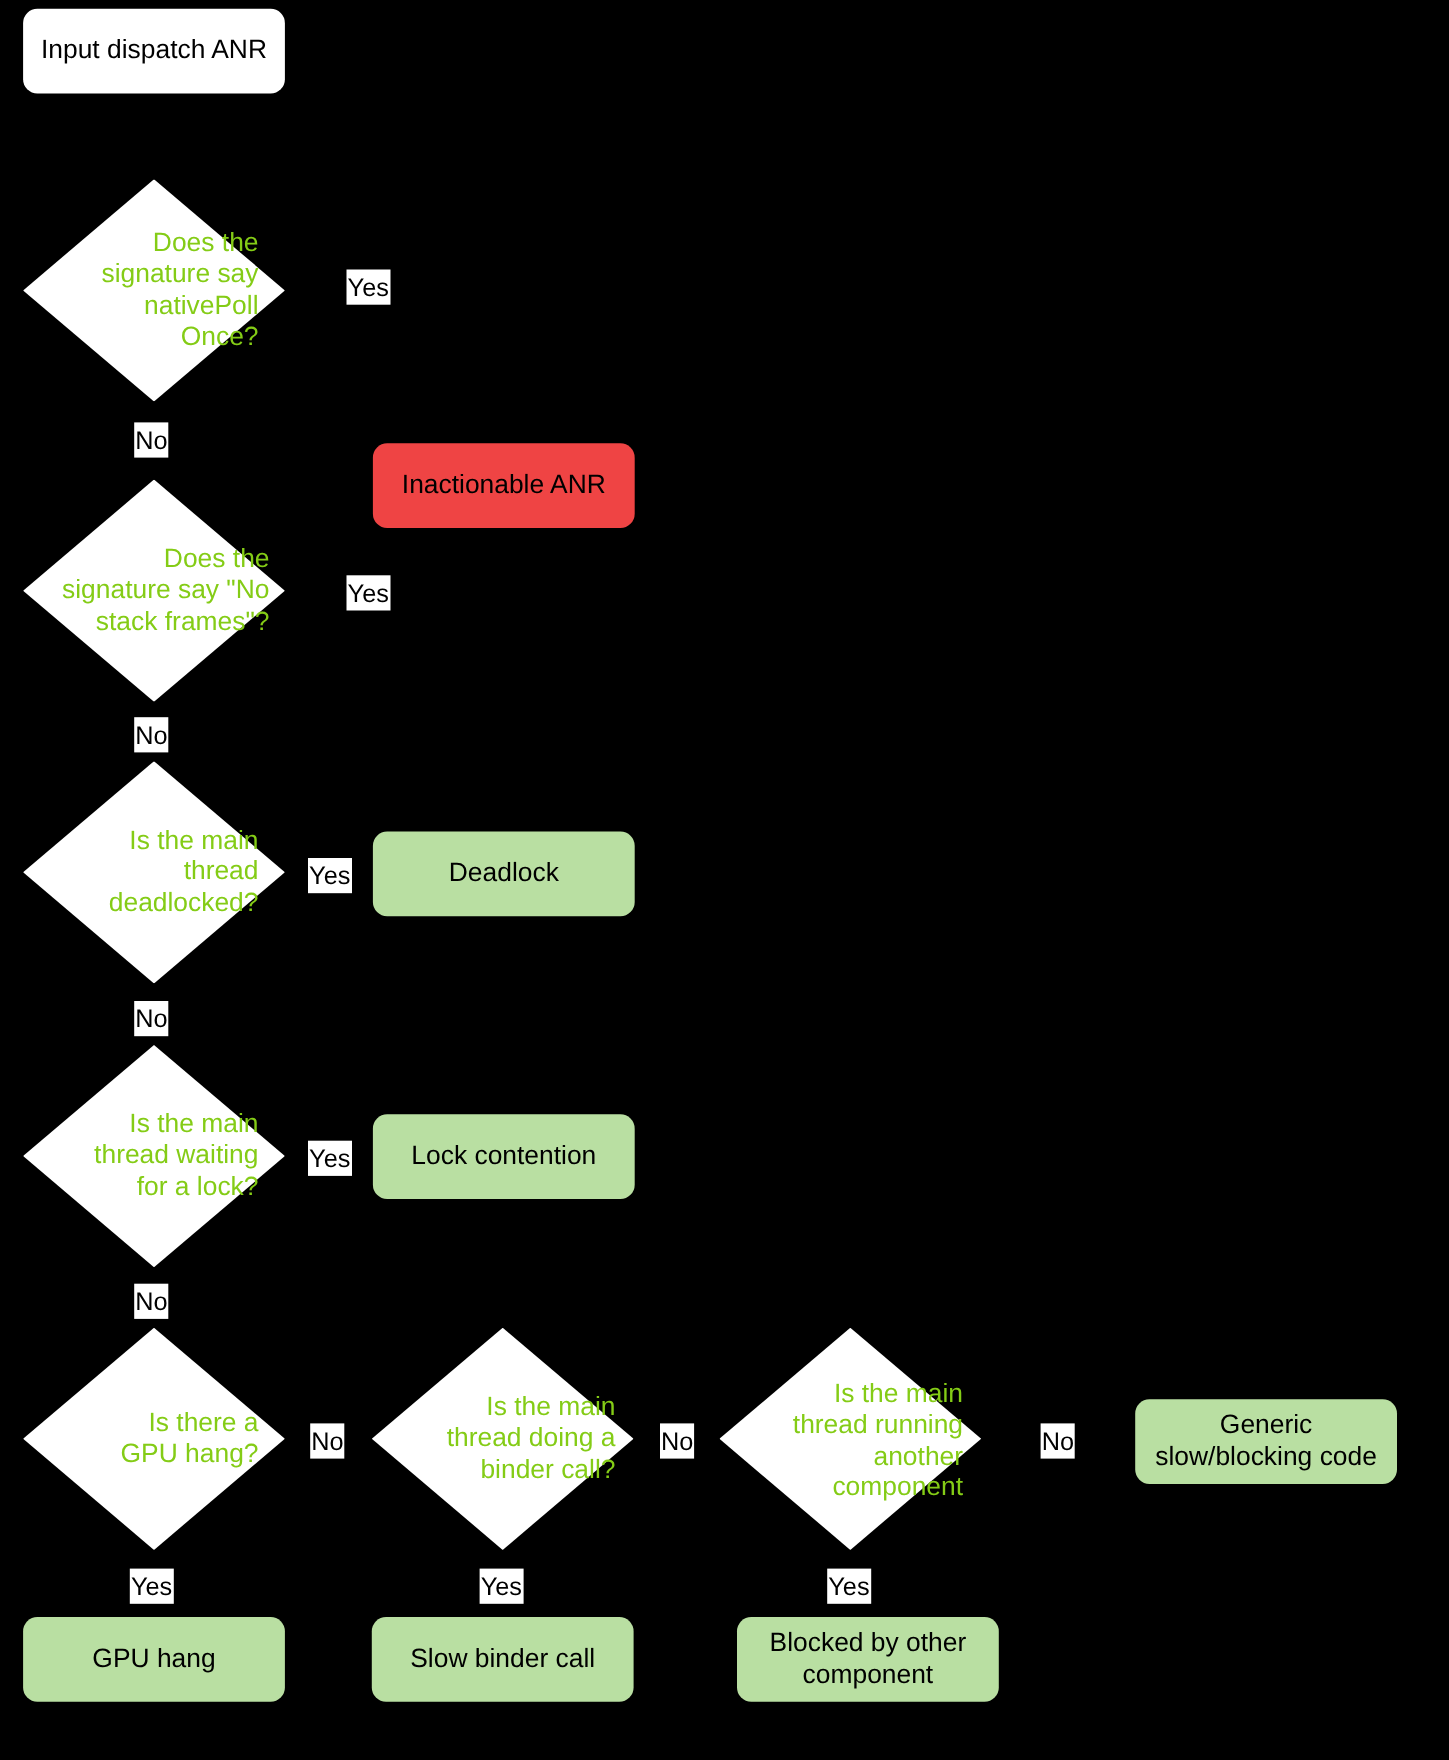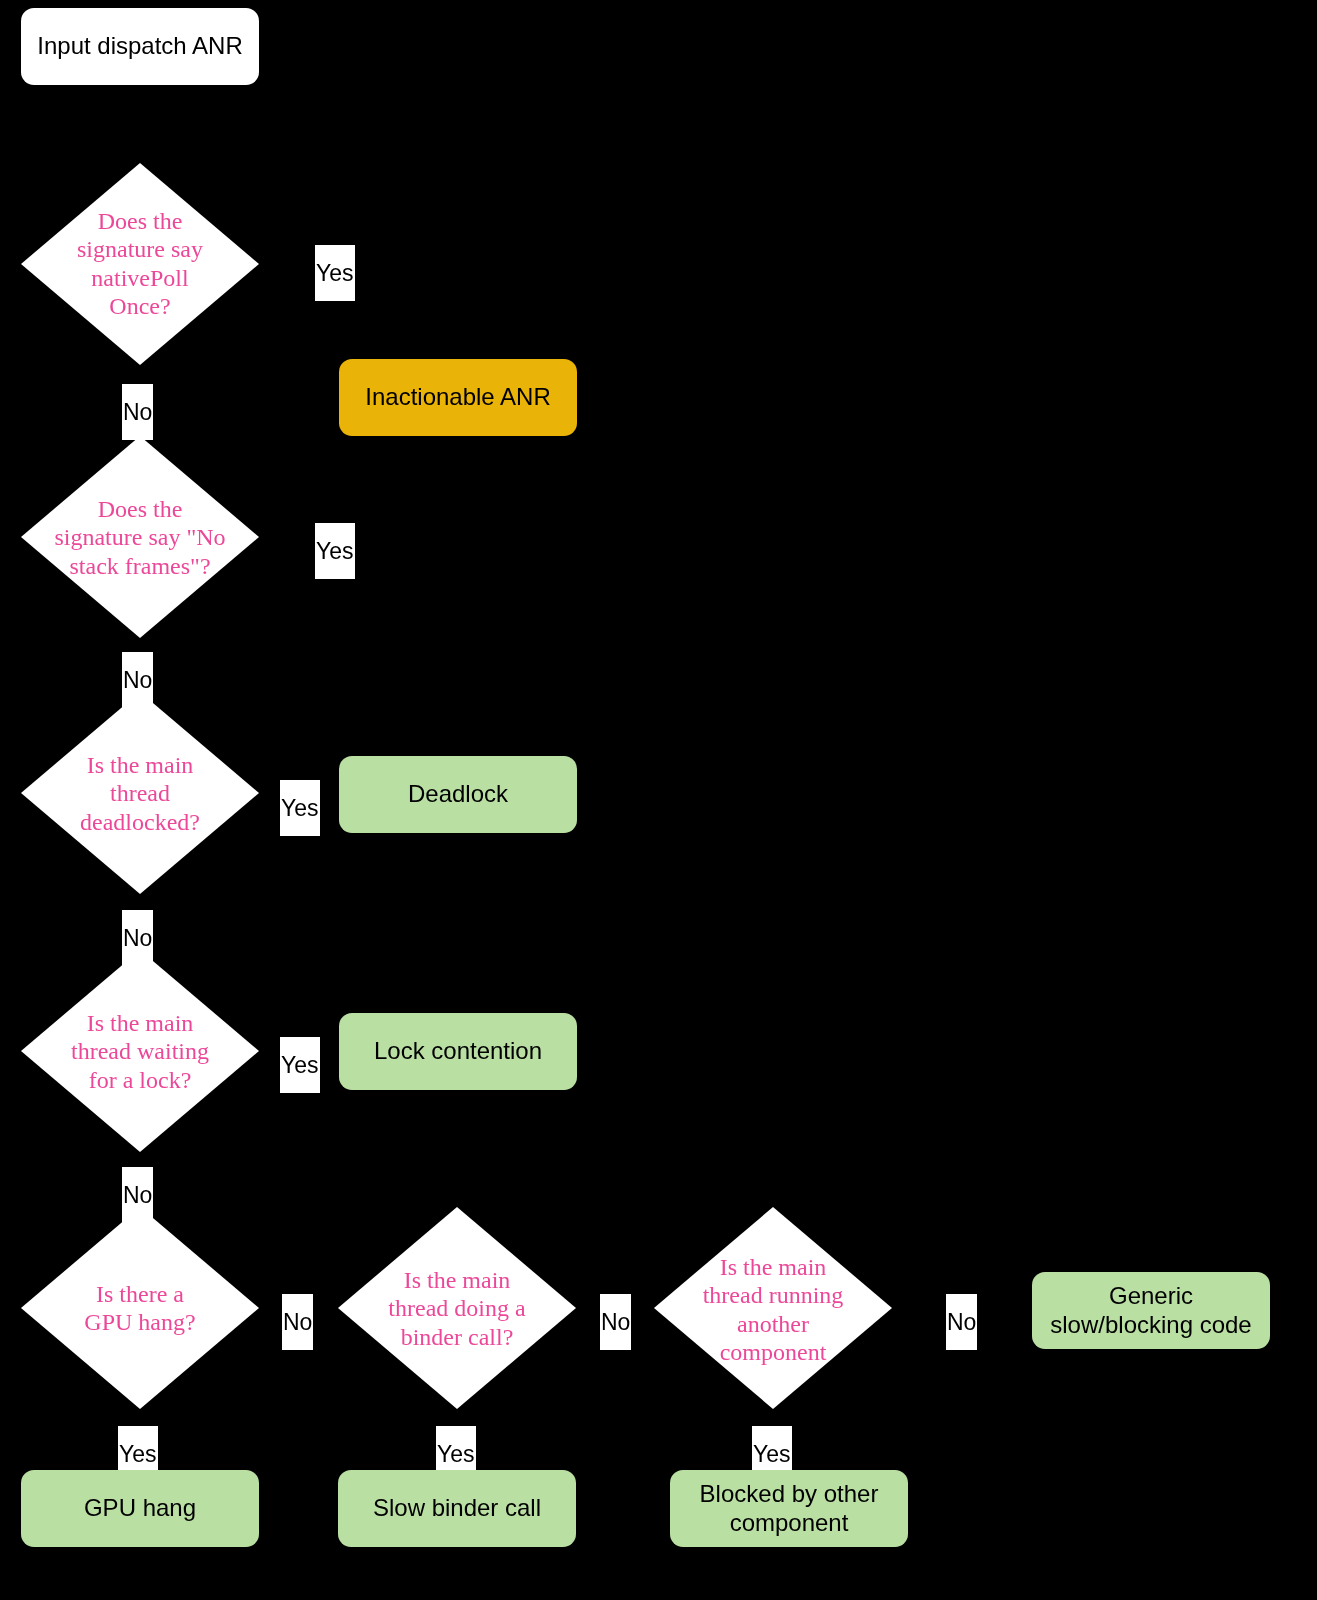--- a/index.html
+++ b/index.html
@@ -28,57 +28,56 @@
     line-height: 1.18;
     white-space: pre-line;
   }
 
   .rbox {
     border-radius: 13px;
     font-size: 24px;
     padding: 4px 10px;
   }
   .rbox.white   { background: #ffffff; }
-  .rbox.pink    { background: #eab308; }
+  .rbox.pink    { background: #ef4444; margin-top: 44px; }
   .rbox.green   { background: #b9dfa2; }
 
   
   .diamond {
     position: absolute;
     box-sizing: border-box;
   }
   .diamond .shape {
     position: absolute;
     inset: 0;
     background: #ffffff;
     clip-path: polygon(50% 0%, 100% 50%, 50% 100%, 0% 50%);
   }
   .diamond .dtext {
     position: absolute;
     left: 50%;
     top: 50%;
     transform: translate(-50%, -50%);
     width: 190px;
-    text-align: center;
+    text-align: right;
     font-size: 24px;
     line-height: 1.18;
-    color: #ec4899;
+    color: #84cc16;
     white-space: pre-line;
     pointer-events: none;
-    font-family: Liberation Serif, serif;
   }
 
   
   .edge-label {
     position: absolute;
     background: #ffffff;
     color: #000000;
     font-size: 23px;
     line-height: 1.05;
-    padding: 16px 1px;
+    padding: 4px 1px;
     white-space: nowrap;
   }
 
   
   .conn {
     position: absolute;
     background: #000000;
   }
 </style>
 </head>

